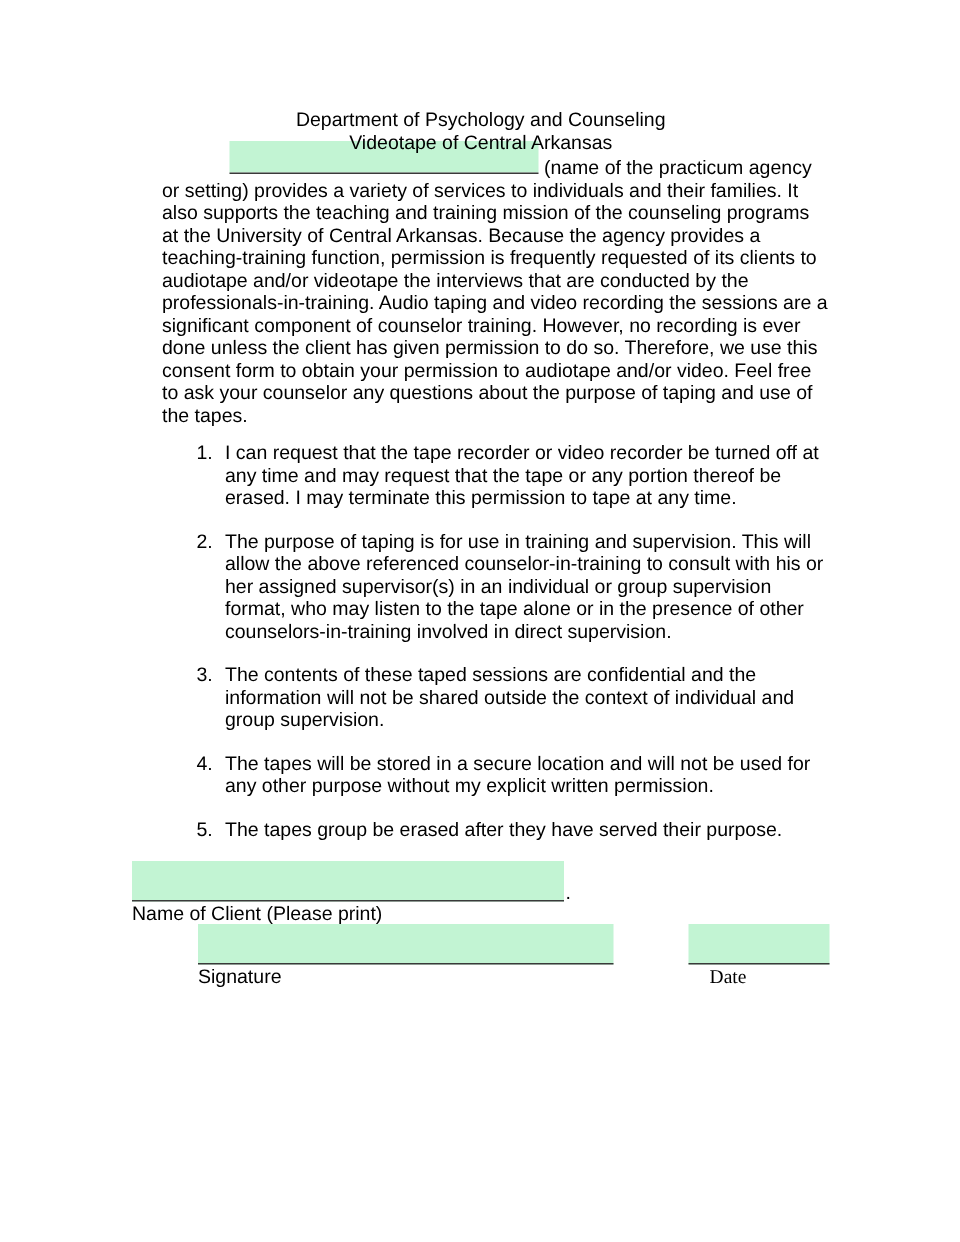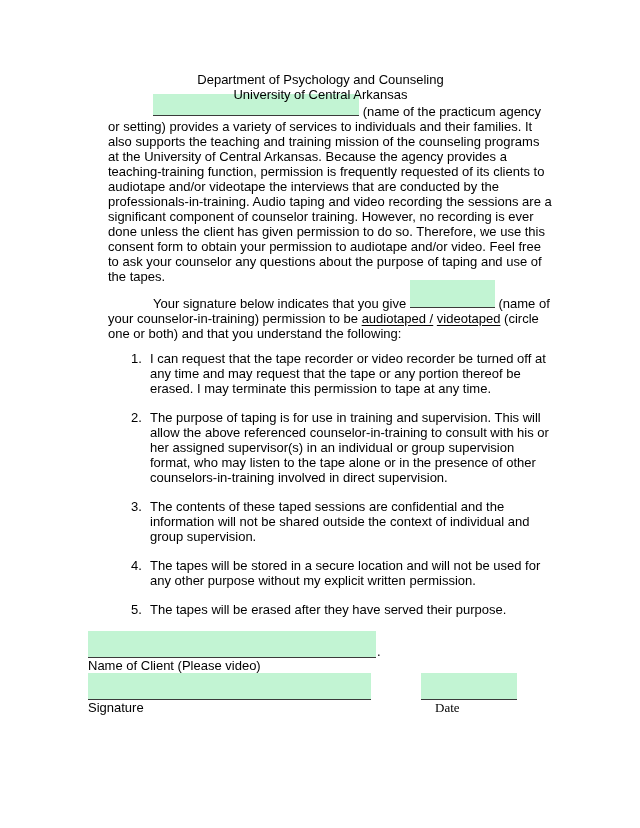--- a/index.html
+++ b/index.html
@@ -58,75 +58,69 @@
     background:var(--highlight-green, #c2f4d3);
     border-bottom:1px solid var(--underline, #3a3a3a);
     box-sizing:border-box;
     height:27px;
   }
   .name-line { display:flex; align-items:flex-end; height:27px; }
   .name-box { width:288px; }
   .period { line-height:12px; margin-left:1px; }
   .field-label { height:15px; }
   .sig-row { display:flex; }
-  .sig-col { width:283px; }
+  .sig-col { width:283px;margin-left:44px; }
   .date-col { width:96px; margin-left:50px; }
   .date-col .field-label { padding-left:14px;font-family:Liberation Serif, serif; }
 </style>
 </head>
 <body>
 
 <div class="page">
 
   <div class="center">
     <div>Department of Psychology and Counseling</div>
-    <div>University of Central Arkansas</div>
+    <div>Videotape of Central Arkansas</div>
   </div>
 
 
   <p class="para para1"><span class="blank blank-agency"></span>
     <span>(name of the practicum agency or setting) provides a variety of services to individuals and their families. It also supports the teaching and training mission of the counseling programs at the University of Central Arkansas. Because the agency provides a teaching-training function, permission is frequently requested of its clients to audiotape and/or videotape the interviews that are conducted by the professionals-in-training. Audio taping and video recording the sessions are a significant component of counselor training. However, no recording is ever done unless the client has given permission to do so. Therefore, we use this consent form to obtain your permission to audiotape and/or video. Feel free to ask your counselor any questions about the purpose of taping and use of the tapes.</span></p>
 
-  <p class="para para2"><span>Your signature below indicates that you give</span>
-    <span class="blank blank-counselor"></span>
-    <span>(name of your counselor-in-training) permission to be</span>
-    <u>audiotaped /</u>
-    <u>videotaped</u>
-    <span>(circle one or both) and that you understand the following:</span></p>
 
   <div class="consent-list">
     <div class="list-item">
       <span class="item-number">1.</span>
       <span class="item-text">I can request that the tape recorder or video recorder be turned off at any time and may request that the tape or any portion thereof be erased. I may terminate this permission to tape at any time.</span>
     </div>
     <div class="list-item">
       <span class="item-number">2.</span>
       <span class="item-text">The purpose of taping is for use in training and supervision. This will allow the above referenced counselor-in-training to consult with his or her assigned supervisor(s) in an individual or group supervision format, who may listen to the tape alone or in the presence of other counselors-in-training involved in direct supervision.</span>
     </div>
     <div class="list-item">
       <span class="item-number">3.</span>
       <span class="item-text">The contents of these taped sessions are confidential and the information will not be shared outside the context of individual and group supervision.</span>
     </div>
     <div class="list-item">
       <span class="item-number">4.</span>
       <span class="item-text">The tapes will be stored in a secure location and will not be used for any other purpose without my explicit written permission.</span>
     </div>
     <div class="list-item">
       <span class="item-number">5.</span>
-      <span class="item-text">The tapes will be erased after they have served their purpose.</span>
+      <span class="item-text">The tapes group be erased after they have served their purpose.</span>
     </div>
   </div>
 
   <div class="sig-section">
 
     <div class="name-line">
       <div class="fbox name-box"></div>
       <span class="period">.</span>
     </div>
-    <div class="field-label">Name of Client (Please video)</div>
+    <div class="field-label">Name of Client (Please print)</div>
 
     <div class="sig-row">
       <div class="sig-col">
         <div class="fbox"></div>
         <div class="field-label">Signature</div>
       </div>
       <div class="date-col">
         <div class="fbox"></div>
         <div class="field-label">Date</div>
       </div>

